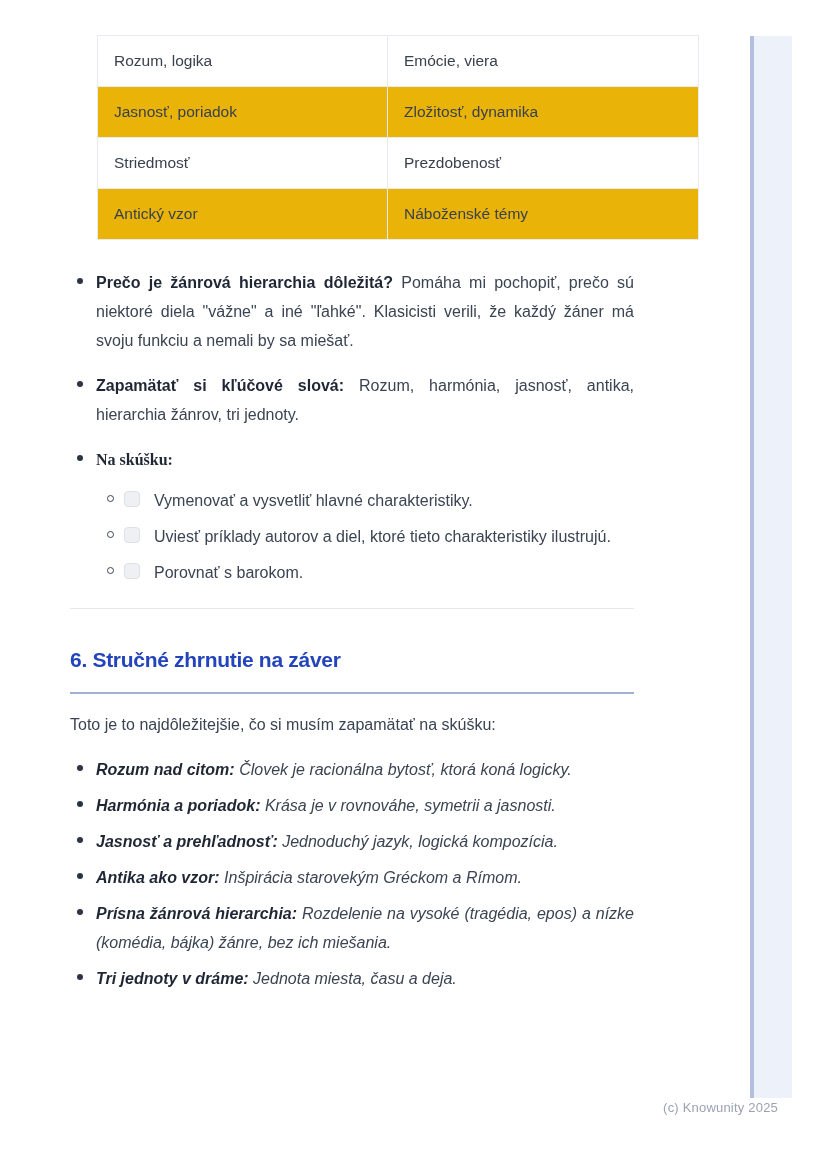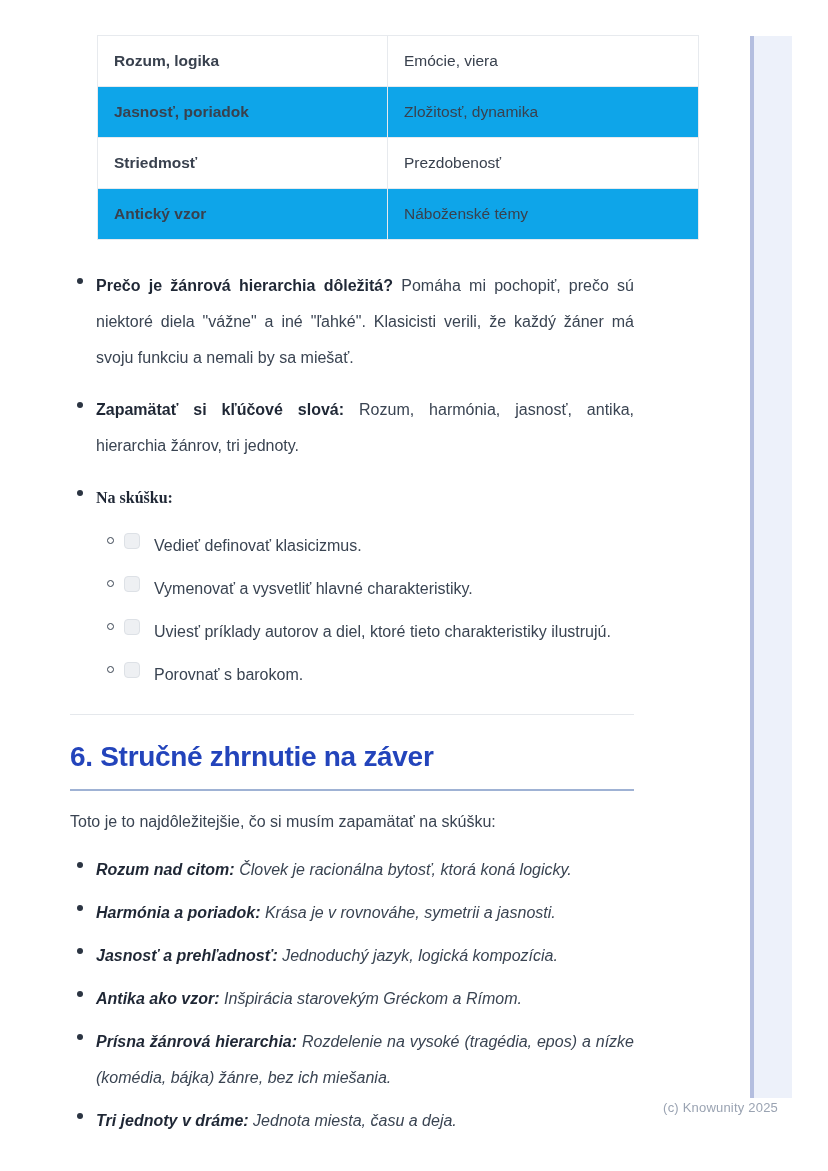--- a/index.html
+++ b/index.html
@@ -13,27 +13,27 @@
 
   
   table.cmp{
     border-collapse:collapse;margin:35px 0 0 27px;width:537px;
     font-size:15.5px;color:#39414e;table-layout:fixed;
   }
   table.cmp td{
     border:1px solid #e7eaee;padding:16px 15px 16px 16px;
     font-weight:400;overflow:hidden;white-space:nowrap;
   }
-  table.cmp td.c1{width:258px;font-weight:bold;}
+  table.cmp td.c1{width:258px;}
   table.cmp td.c2{width:279px;}
-  table.cmp tr.alt{background:#0ea5e9;}
+  table.cmp tr.alt{background:#eab308;}
 
   
   ul{list-style:none;margin:0;padding:0;}
-  li{position:relative;font-size:16px;line-height:36px;}
+  li{position:relative;font-size:16px;line-height:29px;}
   .notes-list{margin-top:28px;}
   .notes-list>li{padding-left:26px;margin-bottom:16px;text-align:justify;}
   .notes-list>li:last-child{margin-bottom:10px;font-family:Liberation Serif, serif;}
   .bullet{
     position:absolute;left:7px;top:10px;width:6px;height:6px;
     border-radius:50%;background:#2b3442;
   }
   b,.b{font-weight:700;color:#1f2735;}
 
   
@@ -45,22 +45,22 @@
     border:1.5px solid #3a4452;border-radius:50%;background:#fff;
   }
   .checkbox{
     position:absolute;left:54px;top:5px;width:14px;height:14px;
     background:#eef0f3;border:1px solid #dde1e6;border-radius:4px;
   }
 
   .divider{border:0;border-top:1px solid #e5e8ec;margin:21px 0 0 0;}
 
   h2.section{
-    margin:25px 0 0 0;padding:0 0 15px 0;
-    font-size:28px;line-height:34px;font-weight:800;letter-spacing:-0.3px;
+    margin:34px 0 0 0;padding:0 0 15px 0;
+    font-size:21px;line-height:34px;font-weight:800;letter-spacing:-0.3px;
     border-bottom:2px solid #9fb2d4;
   }
 
   p.para{margin:18px 0 0 0;font-size:16px;line-height:26px;}
   .summary-list{margin-top:17px;}
   .summary-list>li{padding-left:26px;margin-bottom:7px;text-align:justify;font-style:italic;}
   .summary-list>li:last-child{margin-bottom:0;}
   p.closing{margin:16px 0 0 0;text-align:justify;}
 
   
@@ -114,25 +114,20 @@
     <li>
       <span class="bullet"></span>
       <span class="b">Na skúšku:</span>
     </li>
   </ul>
 
   <ul class="checklist">
     <li>
       <span class="circle"></span>
       <span class="checkbox"></span>
-      <span>Vedieť definovať klasicizmus.</span>
-    </li>
-    <li>
-      <span class="circle"></span>
-      <span class="checkbox"></span>
       <span>Vymenovať a vysvetliť hlavné charakteristiky.</span>
     </li>
     <li>
       <span class="circle"></span>
       <span class="checkbox"></span>
       <span>Uviesť príklady autorov a diel, ktoré tieto charakteristiky ilustrujú.</span>
     </li>
     <li>
       <span class="circle"></span>
       <span class="checkbox"></span>

